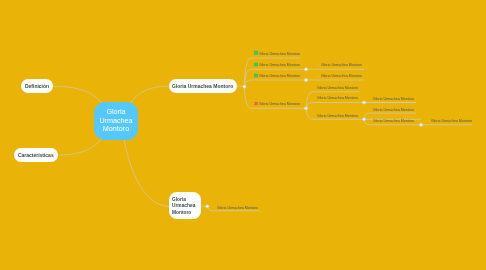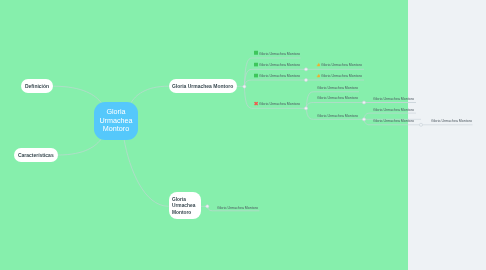--- a/index.html
+++ b/index.html
@@ -1,18 +1,18 @@
 <!DOCTYPE html>
 <html><head>
 <meta charset="utf-8">
 <style>
   html,body{margin:0;padding:0;}
   body{width:486px;height:270px;overflow:hidden;background:#eef2f5;
        font-family:"Liberation Sans",sans-serif;}
-  #canvas{position:relative;width:408px;height:270px;background:#86efac;}
+  #canvas{position:relative;width:486px;height:270px;background:#eab308;}
   svg.links{position:absolute;left:0;top:0;width:486px;height:270px;}
   .node{position:absolute;box-sizing:border-box;}
 
   .root{background:#55c8fb;border-radius:11px;color:#ffffff;
         display:flex;flex-direction:column;align-items:center;justify-content:center;
         text-align:center;font-size:7.2px;line-height:8.5px;font-weight:400;}
 
   .pill{background:#fff;border-radius:999px;display:flex;align-items:center;
         justify-content:center;color:#37474f;font-size:5.8px;font-weight:700;
         white-space:nowrap;}

